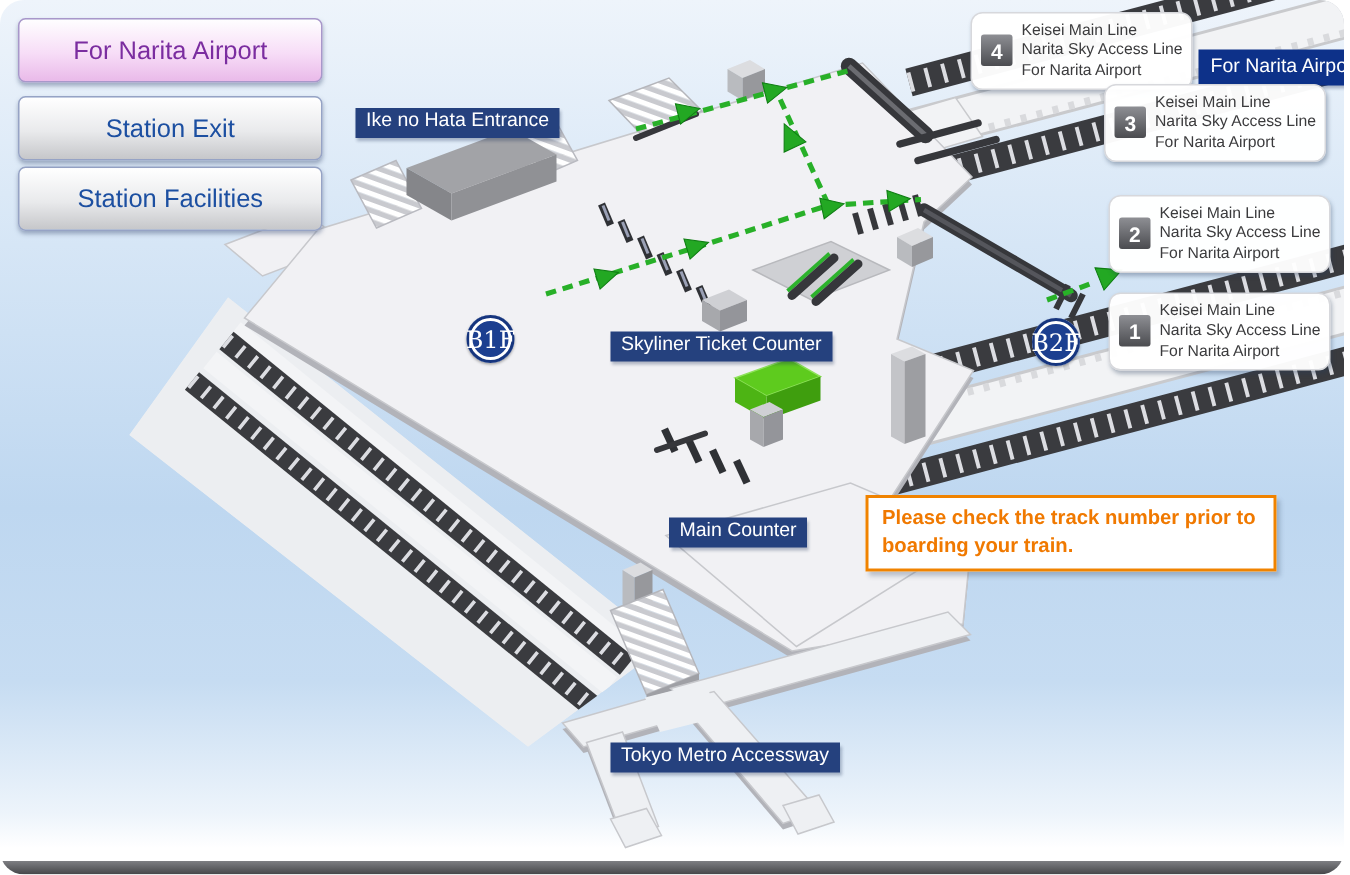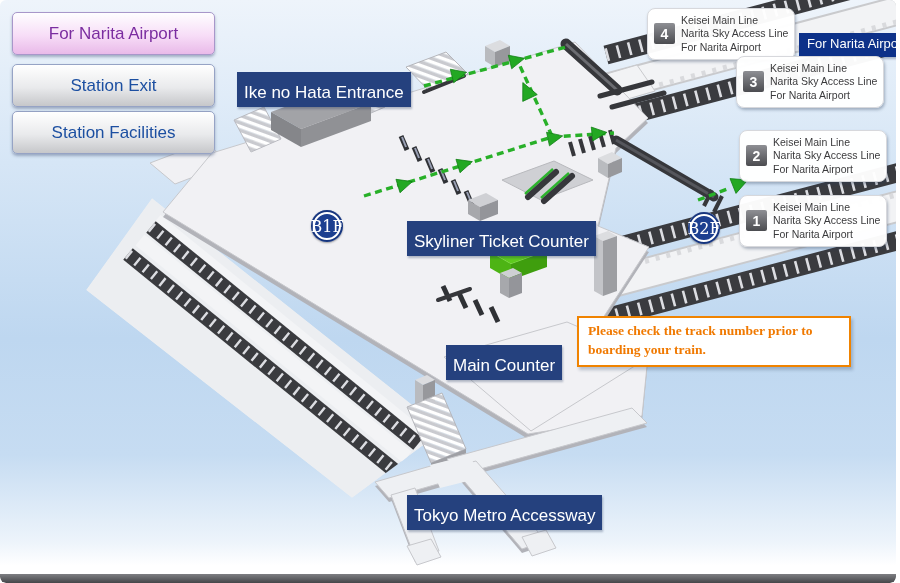--- a/index.html
+++ b/index.html
@@ -1,29 +1,29 @@
 <!DOCTYPE html>
 <html><head>
 <meta charset="utf-8">
 <style>
   html,body{margin:0;padding:0;background:#fff;}
   body{font-family:"Liberation Sans",sans-serif;}
   #stage{position:relative;width:896px;height:583px;overflow:hidden;
     background:linear-gradient(180deg,#eef4fb 0%,#d6e6f6 28%,#bed7f0 58%,#c6dcf2 78%,#edf4fb 93%,#ffffff 97%);
-    border-radius:6px;}
+    border-radius:16px;}
   #map-svg{position:absolute;left:0;top:0;}
 
   .btn{position:absolute;left:12px;width:201px;height:41px;border:1px solid #96a3c5;border-radius:5px;
     display:flex;align-items:center;justify-content:center;font-size:17px;color:#1c4fa1;
     background:linear-gradient(#ffffff,#e9eaec 55%,#c6c7ca);
     box-shadow:0 2px 3px rgba(90,105,140,.5);cursor:pointer;}
   .btn.active{color:#7b2da0;background:linear-gradient(#fefeff,#f7ddf7 55%,#e9bae9);border-color:#a897ca;}
 
-  .map-label{position:absolute;background:#25417e;color:#fff;font-size:17px;line-height:1.3;
-    padding:10px 7px 3px;white-space:nowrap;box-shadow:1px 2px 2px rgba(20,40,80,.3);}
+  .map-label{position:absolute;background:#25417e;color:#fff;font-size:13px;line-height:1.3;
+    padding:0 7px 3px;white-space:nowrap;box-shadow:1px 2px 2px rgba(20,40,80,.3);}
   .map-label.direction{background:#0d3189;font-size:13px;padding:3px 8px 4px;}
 
   .badge{position:absolute;width:32px;height:32px;border-radius:50%;background:#1c3f90;color:#fff;
     font-family:"DejaVu Serif",serif;font-size:16px;display:flex;align-items:center;justify-content:center;
     box-shadow:inset 0 0 0 2px #16357e, inset 0 0 0 4px #ffffff, 0 1px 2px rgba(0,0,0,.35);}
 
   .track-card{position:absolute;background:rgba(255,255,255,.97);border:1px solid #d7d8dc;border-radius:8px;
     box-shadow:1px 2px 3px rgba(40,60,90,.35);display:flex;align-items:center;gap:6px;padding:5px 6px;}
   .tnum{width:21px;height:21px;flex:0 0 21px;background:linear-gradient(#8e8f94,#4b4c50);color:#fff;
     font-size:14px;font-weight:bold;display:flex;align-items:center;justify-content:center;border-radius:2px;}
@@ -288,16 +288,16 @@
 </div>
 <div class="track-card" style="left:739px;top:195px;">
   <span class="tnum">1</span>
   <span class="tlines">
     <div>Keisei Main Line</div>
     <div>Narita Sky Access Line</div>
     <div>For Narita Airport</div>
   </span>
 </div>
 
-<div class="notice" style="left:577px;top:316px;width:252px;font-family:Liberation Serif, serif;">Please check the track number prior to boarding your train.</div>
+<div class="notice" style="left:577px;top:330px;width:252px;">Please check the track number prior to boarding your train.</div>
 
 <div id="footer-bar"></div>
 </div>
 
 </body></html>

